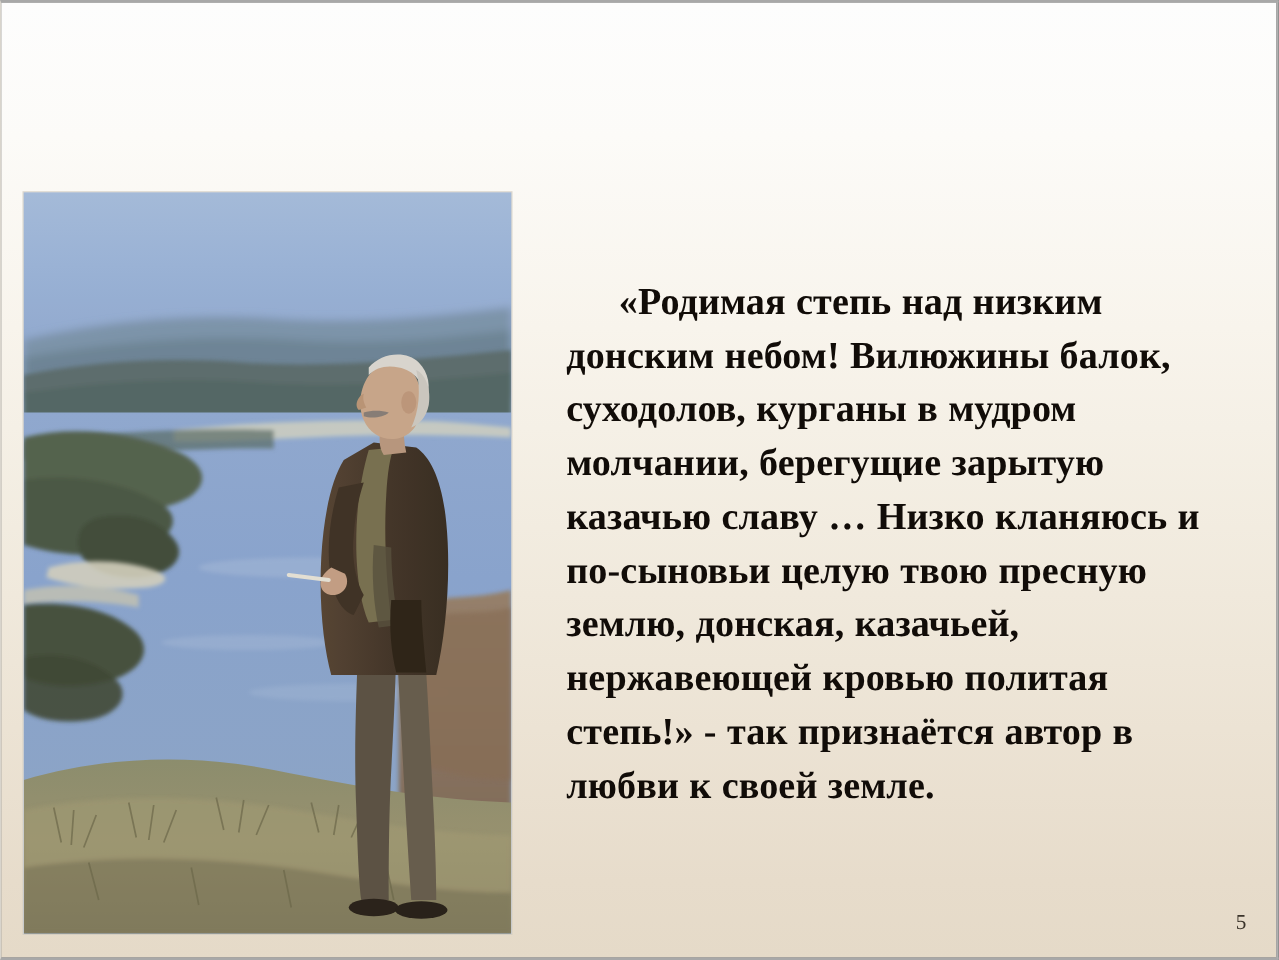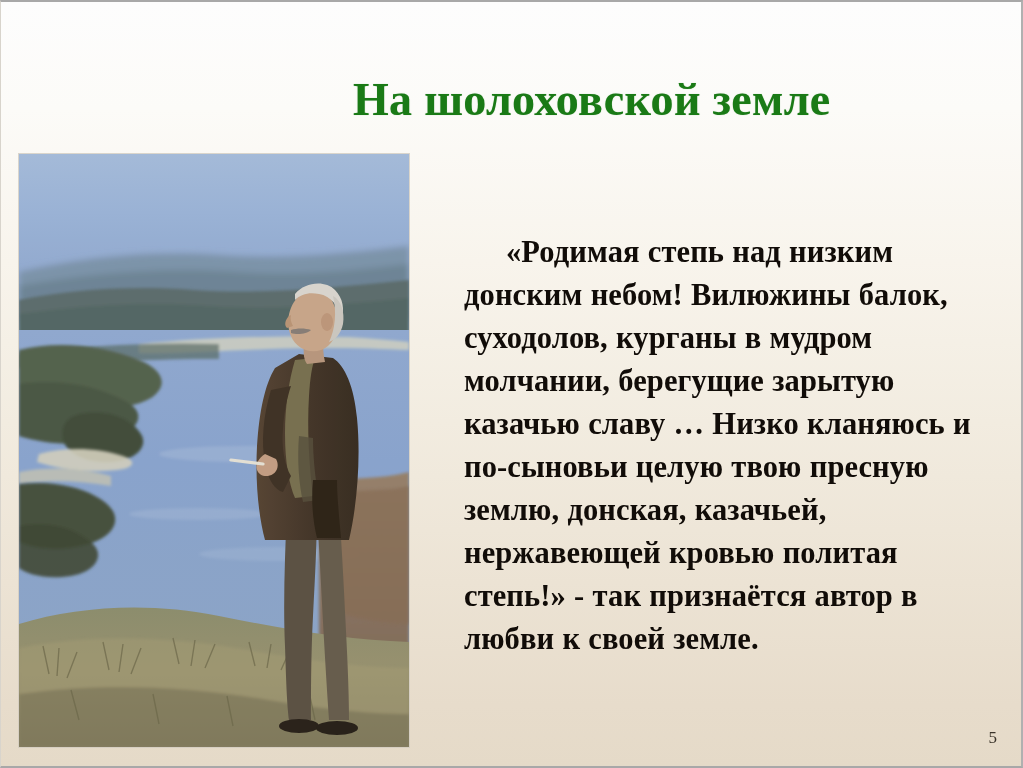--- a/index.html
+++ b/index.html
@@ -66,21 +66,21 @@
     background: #8fa8cc;
   }
   .photo svg { display: block; width: 100%; height: 100%; }
 
   
   .body-text {
     position: absolute;
     left: 452px;
     top: 218px;
     width: 528px;
-    margin: 11px;
+    margin: 0;
     font-family: "Liberation Serif", "DejaVu Serif", serif;
     font-size: 30.5px;
     font-weight: bold;
     line-height: 43px;
     color: #110c08;
     text-align: left;
     text-indent: 42px;
     letter-spacing: 0.1px;
     word-spacing: 0.5px;
   }
@@ -94,21 +94,20 @@
     font-size: 17px;
     font-weight: normal;
     color: #3a332a;
   }
 </style>
 </head>
 <body>
 
 <div class="slide">
 
-  <h1 class="title">На шолоховской земле</h1>
 
   <div class="photo-frame">
     <div class="photo">
       <svg viewBox="0 0 390 593" preserveAspectRatio="xMidYMid slice">
         <defs>
           <linearGradient id="skyGrad" x1="0" y1="0" x2="0" y2="1">
             <stop offset="0%" stop-color="#a8bedd"></stop>
             <stop offset="45%" stop-color="#9eb6da"></stop>
             <stop offset="100%" stop-color="#93acd2"></stop>
           </linearGradient>

